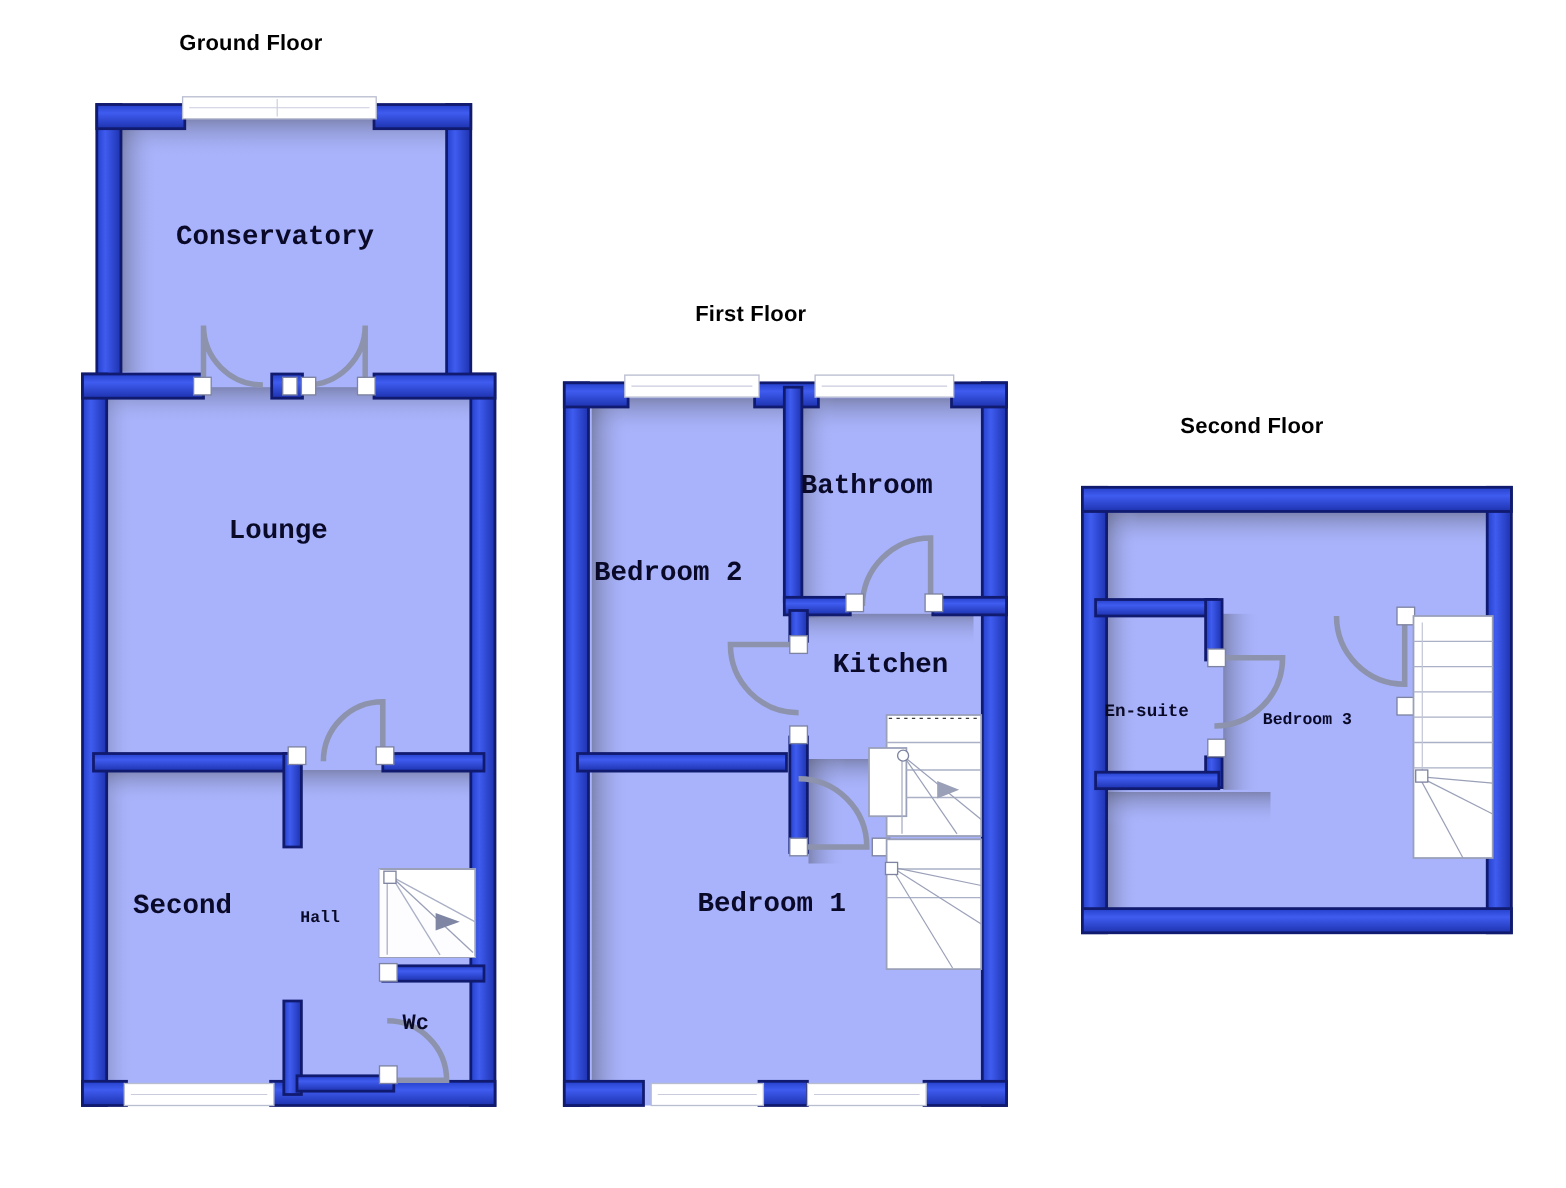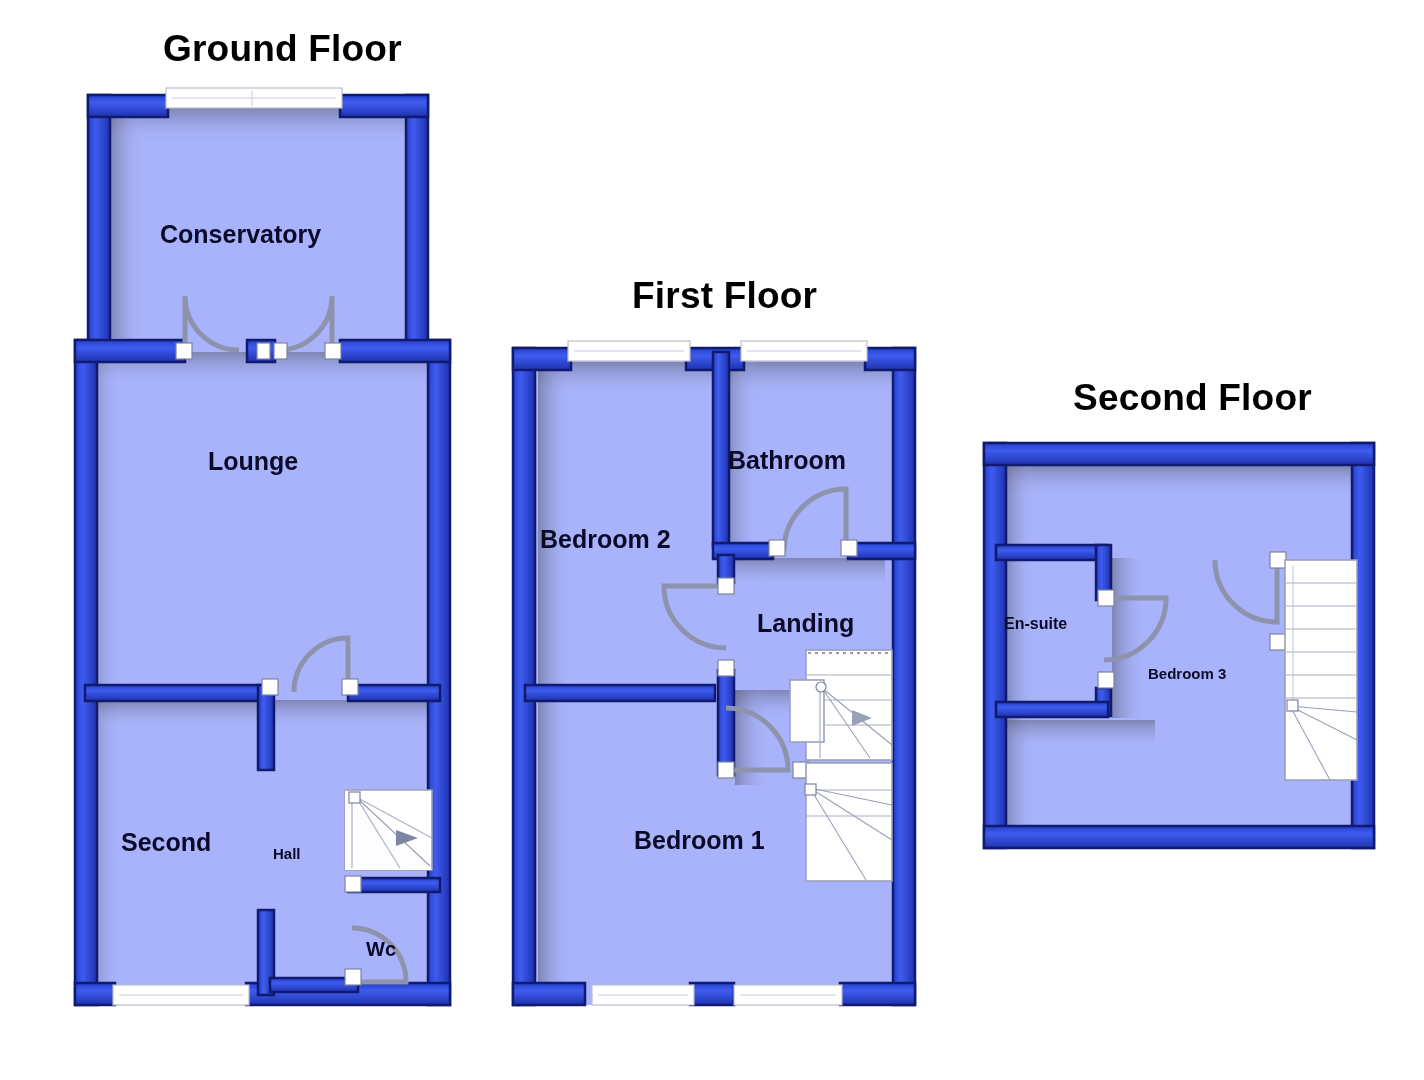--- a/index.html
+++ b/index.html
@@ -18,33 +18,32 @@
   #plan-root {
     position: absolute;
     left: 0; top: 0;
     width: 1424px;
     height: 1080px;
   }
   .floor-title {
     position: absolute;
     font-family: "Liberation Sans", sans-serif;
     font-weight: bold;
-    font-size: 37px;
+    font-size: 20px;
     color: #000000;
     white-space: nowrap;
     letter-spacing: 0.2px;
   }
   .room-label {
     position: absolute;
-    font-family: Liberation Sans, sans-serif;
+    font-family: Liberation Mono, monospace;
     font-weight: bold;
     color: #0a0a28;
     white-space: nowrap;
     letter-spacing: 0px;
-    margin-top: 19px;
   }
   .rl-lg { font-size: 25px; }
   .rl-md { font-size: 15px; }
   .rl-sm { font-size: 20px; }
   .rl-xs { font-size: 16px; }
   svg.plan-svg {
     position: absolute;
     left: 0;
     top: 0;
     width: 1424px;
@@ -337,26 +336,26 @@
         <rect x="1287" y="700" width="11" height="11" fill="#ffffff" stroke="#7d83a0" stroke-width="1.2"></rect>
       </g>
     </g>
   </svg>
 
   <div class="floor-title" style="left:163px; top:28px;">Ground Floor</div>
   <div class="floor-title" style="left:632px; top:275px;">First Floor</div>
   <div class="floor-title" style="left:1073px; top:377px;">Second Floor</div>
 
   <div class="room-label rl-lg" style="left:160px; top:201px;">Conservatory</div>
-  <div class="room-label rl-lg" style="left:208px; top:428px;">Lounge</div>
+  <div class="room-label rl-lg" style="left:208px; top:468px;">Lounge</div>
   <div class="room-label rl-lg" style="left:121px; top:809px;">Second</div>
   <div class="room-label rl-md" style="left:273px; top:826px;">Hall</div>
   <div class="room-label rl-sm" style="left:366px; top:919px;">Wc</div>
 
   <div class="room-label rl-lg" style="left:728px; top:427px;">Bathroom</div>
   <div class="room-label rl-lg" style="left:540px; top:506px;">Bedroom 2</div>
-  <div class="room-label rl-lg" style="left:757px; top:590px;">Landing</div>
+  <div class="room-label rl-lg" style="left:757px; top:590px;">Kitchen</div>
   <div class="room-label rl-lg" style="left:634px; top:807px;">Bedroom 1</div>
 
-  <div class="room-label rl-xs" style="left:1004px; top:596px;">En-suite</div>
+  <div class="room-label rl-xs" style="left:1004px; top:638px;">En-suite</div>
   <div class="room-label rl-md" style="left:1148px; top:646px;">Bedroom 3</div>
 
 </div>
 
 </body></html>

